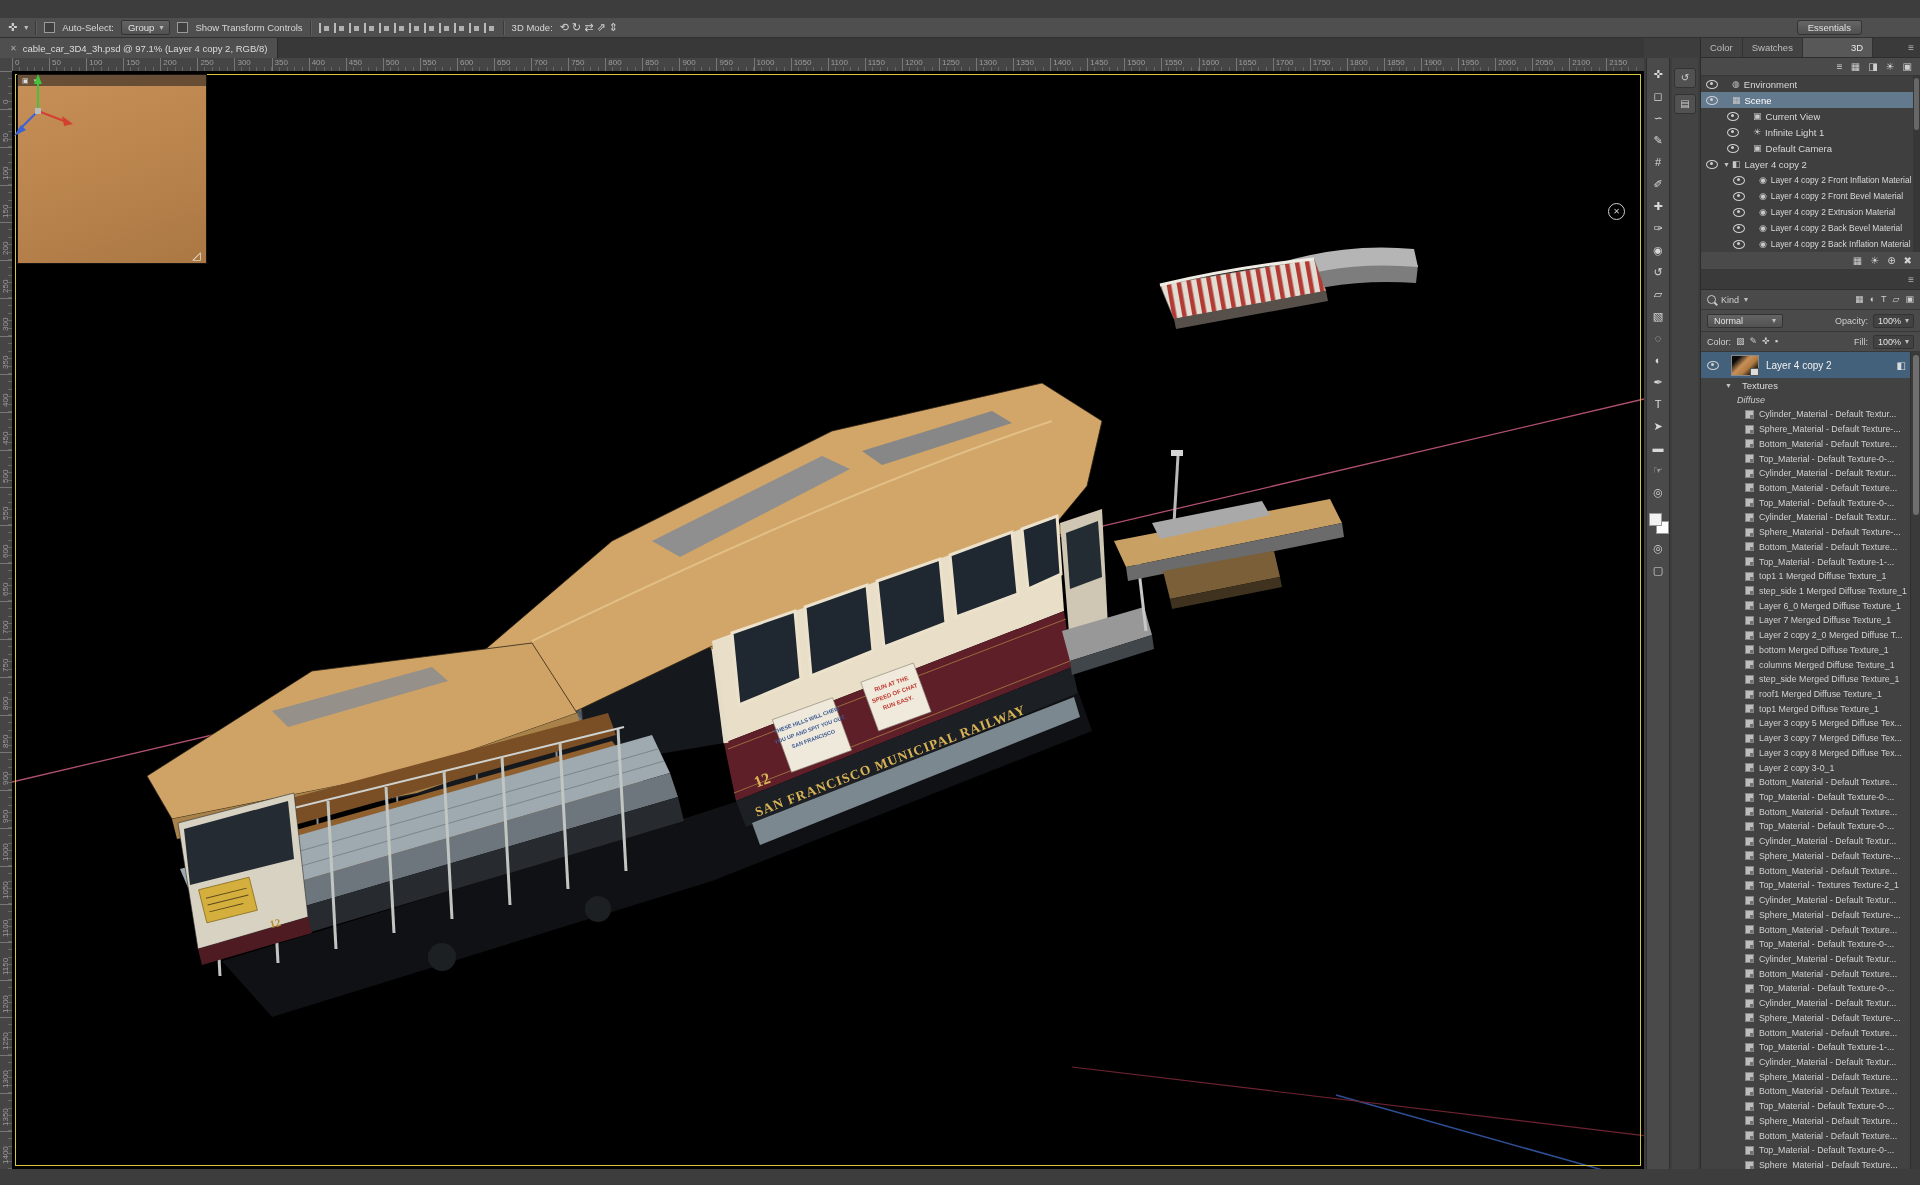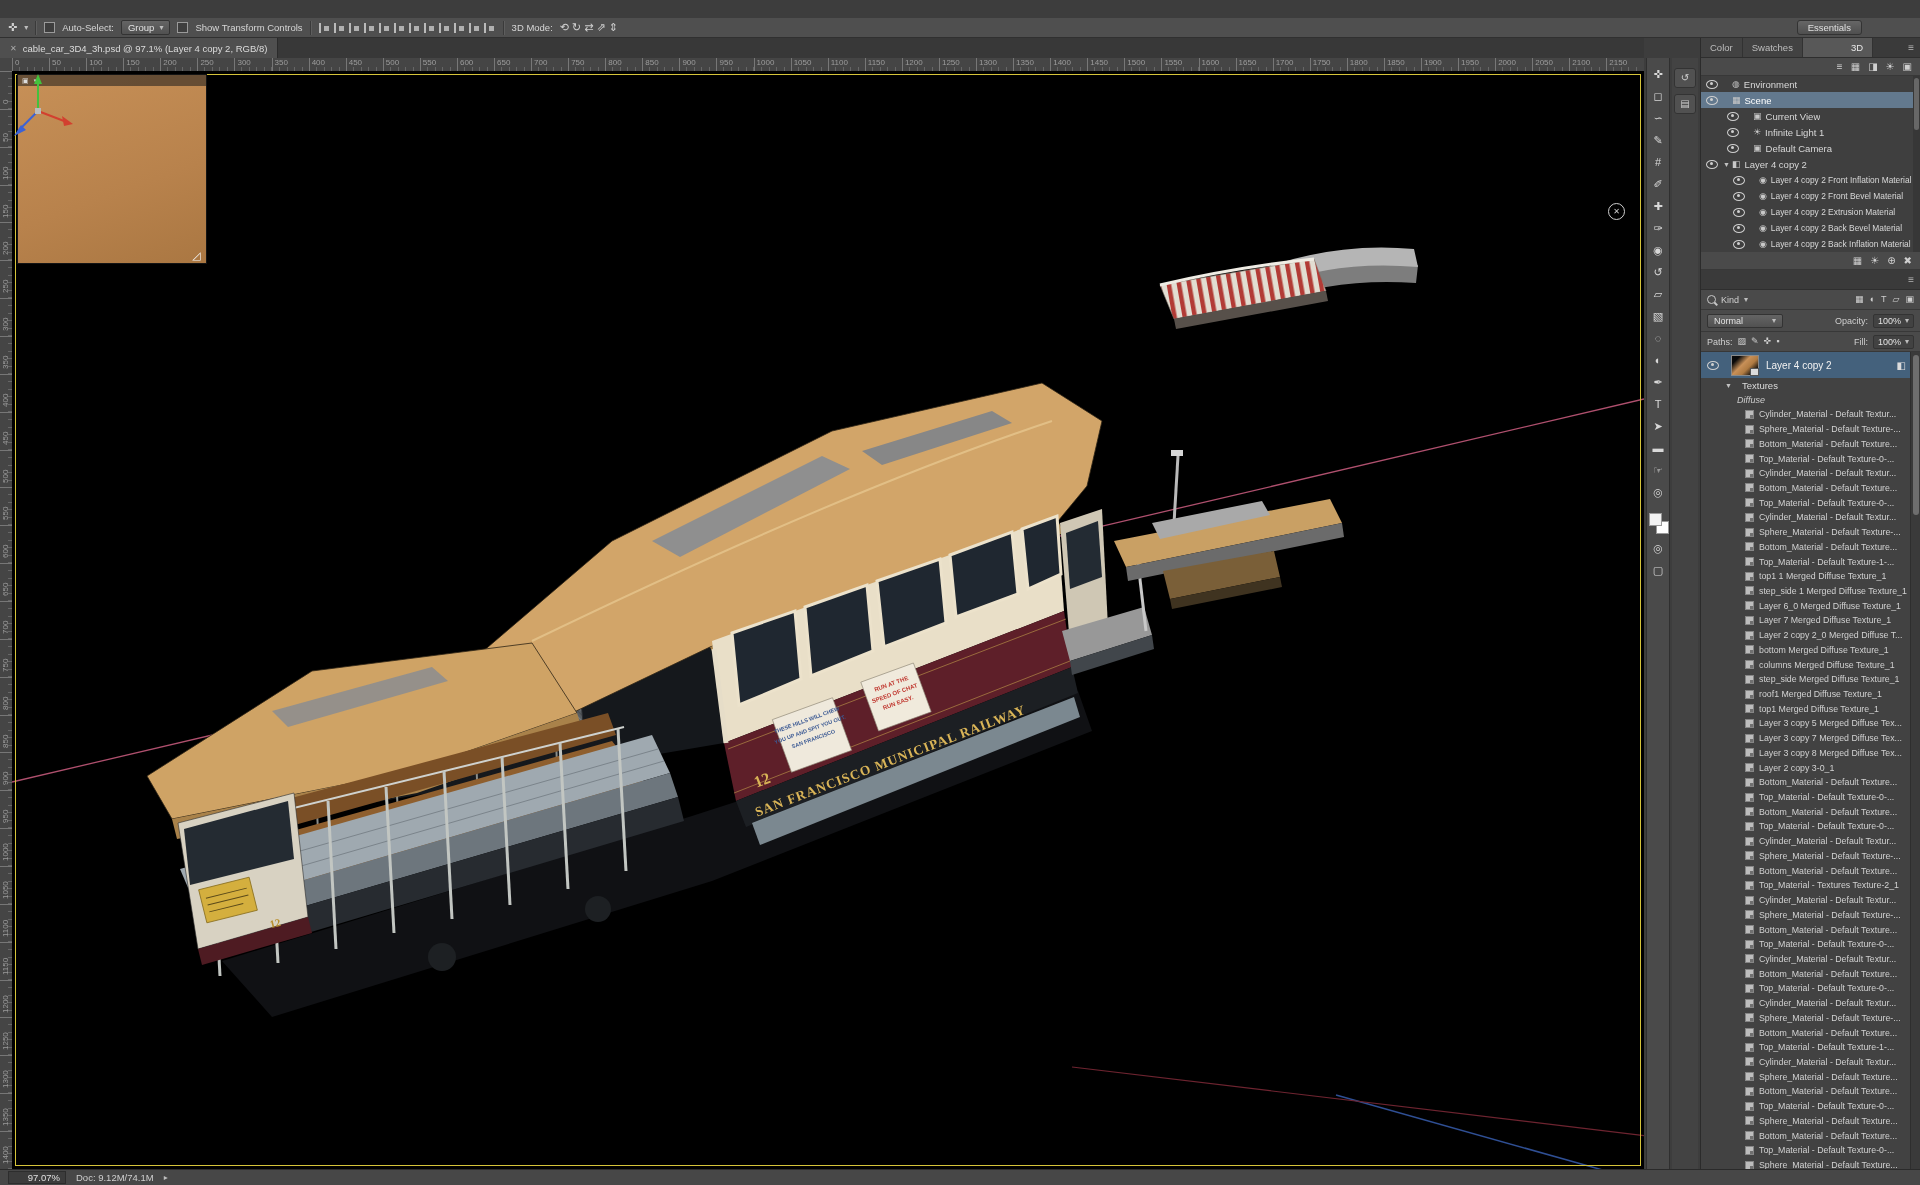--- a/index.html
+++ b/index.html
@@ -820,21 +820,21 @@
       </span>
       <span class="spacer"></span>
       <span>Opacity:</span>
       <span class="vbox">
         <span>100%</span>
         <span class="car">▾</span>
       </span>
     </div>
 
     <div class="lrow">
-      <span>Paths:</span>
+      <span>Color:</span>
       <span class="align-row" style="gap:5px;">
 
       <span class="gly" style="font-size:9px">▨</span>
           <span class="gly" style="font-size:9px">✎</span>
           <span class="gly" style="font-size:9px">✜</span>
           <span class="gly" style="font-size:9px">▪</span>
         </span>
       <span class="spacer"></span>
       <span>Fill:</span>
       <span class="vbox">
@@ -1118,19 +1118,14 @@
             <span class="tex-ic"></span>
             <span>Sphere_Material - Default Texture...</span>
           </div>
         </div>
       <div class="lscroll">
           <b></b>
         </div>
     </div>
   </div>
 
-  <div class="statusbar">
-    <span class="zoombox">97.07%</span>
-    <span>Doc: 9.12M/74.1M</span>
-    <span class="car">▸</span>
-  </div>
 
 </div>
 
 </body></html>

